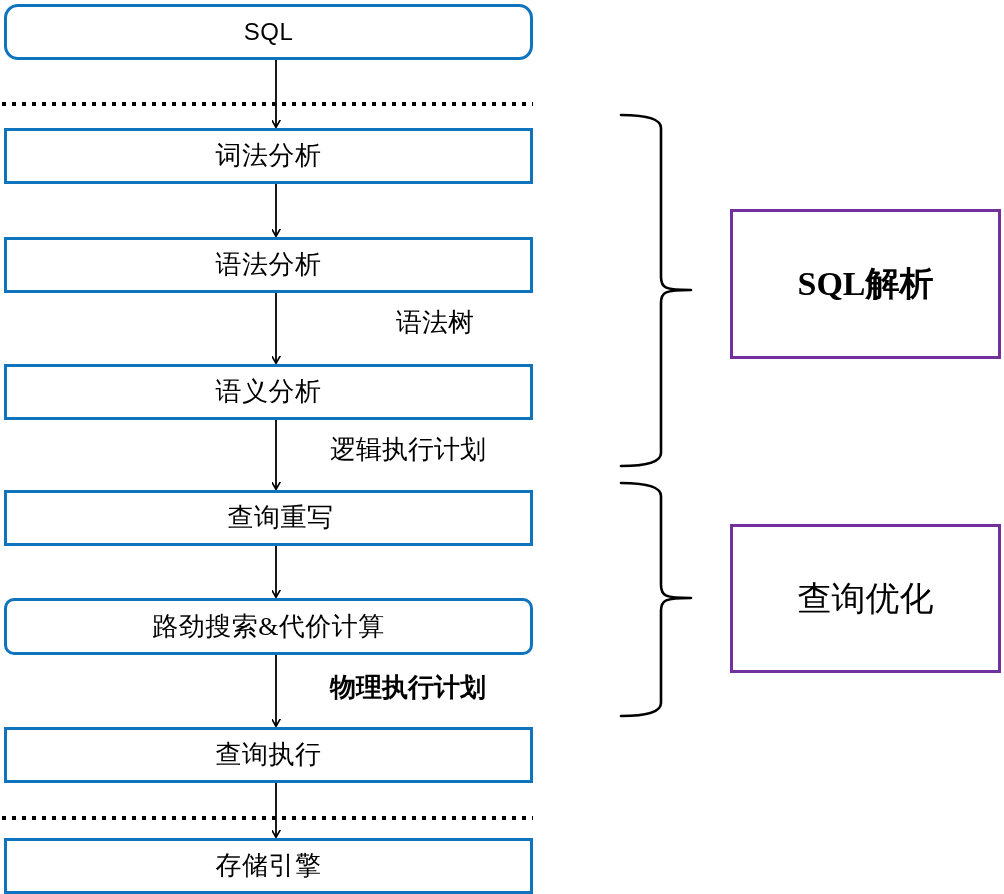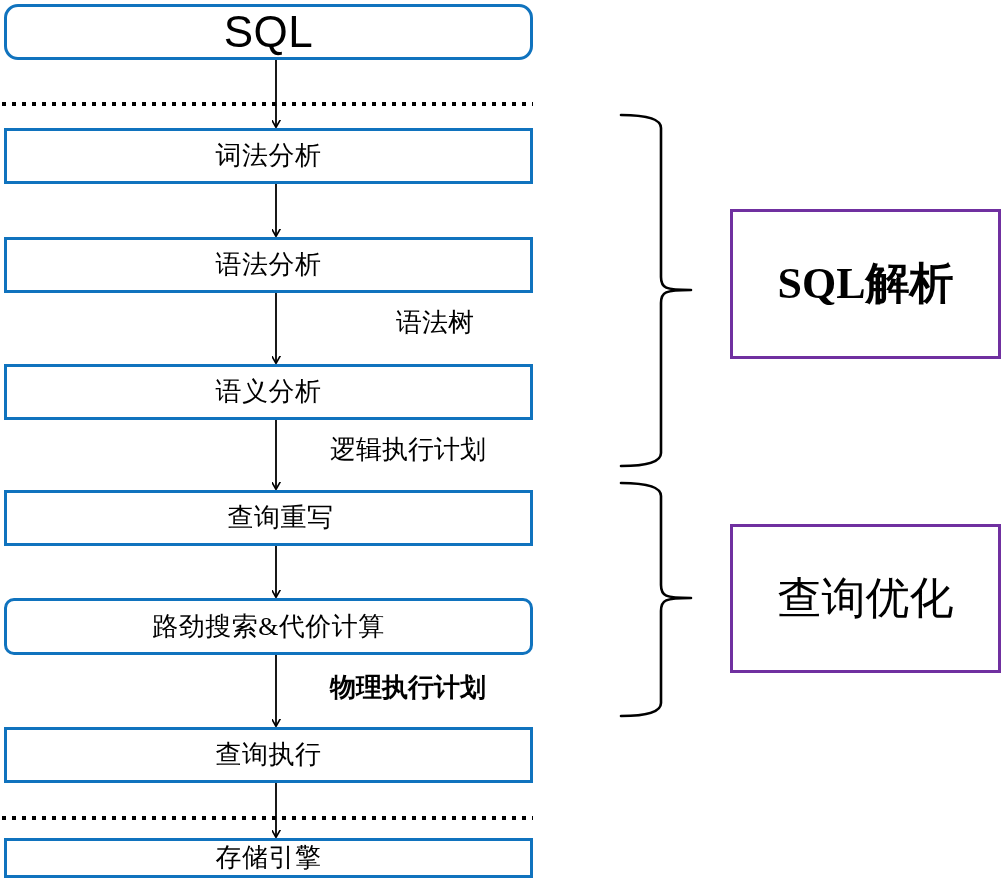--- a/index.html
+++ b/index.html
@@ -32,35 +32,35 @@
   .flow-box.rounded {
     border-radius: 14px;
   }
   .flow-box .boxlabel {
     font-size: 26px;
     line-height: 1;
     letter-spacing: 0.5px;
   }
   .flow-box.latin .boxlabel {
     font-family: "Liberation Sans", "DejaVu Sans", sans-serif;
-    font-size: 44px;
+    font-size: 24px;
   }
   .group-box {
     position: absolute;
     box-sizing: border-box;
     border: 3px solid #7030A0;
     background: #ffffff;
     display: flex;
     align-items: center;
     justify-content: center;
     color: #000000;
     white-space: nowrap;
   }
   .group-box .grouplabel {
-    font-size: 44px;
+    font-size: 34px;
     line-height: 1;
   }
   .group-box.has-latin .grouplabel {
     font-weight: bold;
   }
   .edge-label {
     position: absolute;
     font-size: 26px;
     color: #000000;
     white-space: nowrap;
@@ -120,21 +120,21 @@
       </div>
       <div class="flow-box" style="left: 4px; top: 490px; width: 529px; height: 56px; border-color: rgb(16, 115, 190); padding-left: 24px;">
         <span class="boxlabel">查询重写</span>
       </div>
       <div class="flow-box" style="left: 4px; top: 598px; width: 529px; height: 57px; border-color: rgb(16, 115, 190); border-radius: 10px;">
         <span class="boxlabel">路劲搜索&amp;代价计算</span>
       </div>
       <div class="flow-box" style="left: 4px; top: 727px; width: 529px; height: 56px; border-color: rgb(16, 115, 190);">
         <span class="boxlabel">查询执行</span>
       </div>
-      <div class="flow-box" style="left: 4px; top: 838px; width: 529px; height: 40px; border-color: rgb(16, 115, 190);">
+      <div class="flow-box" style="left: 4px; top: 838px; width: 529px; height: 56px; border-color: rgb(16, 115, 190);">
         <span class="boxlabel">存储引擎</span>
       </div>
     </div>
   <div id="labels-layer">
       <div class="edge-label" style="left: 396px; top: 310px;">语法树</div>
       <div class="edge-label" style="left: 330px; top: 437px;">逻辑执行计划</div>
       <div class="edge-label" style="left: 330px; top: 675px; font-weight: bold;">物理执行计划</div>
     </div>
   <div id="groups-layer">
       <div class="group-box has-latin" style="left: 730px; top: 209px; width: 271px; height: 150px; border-color: rgb(112, 48, 160);">

